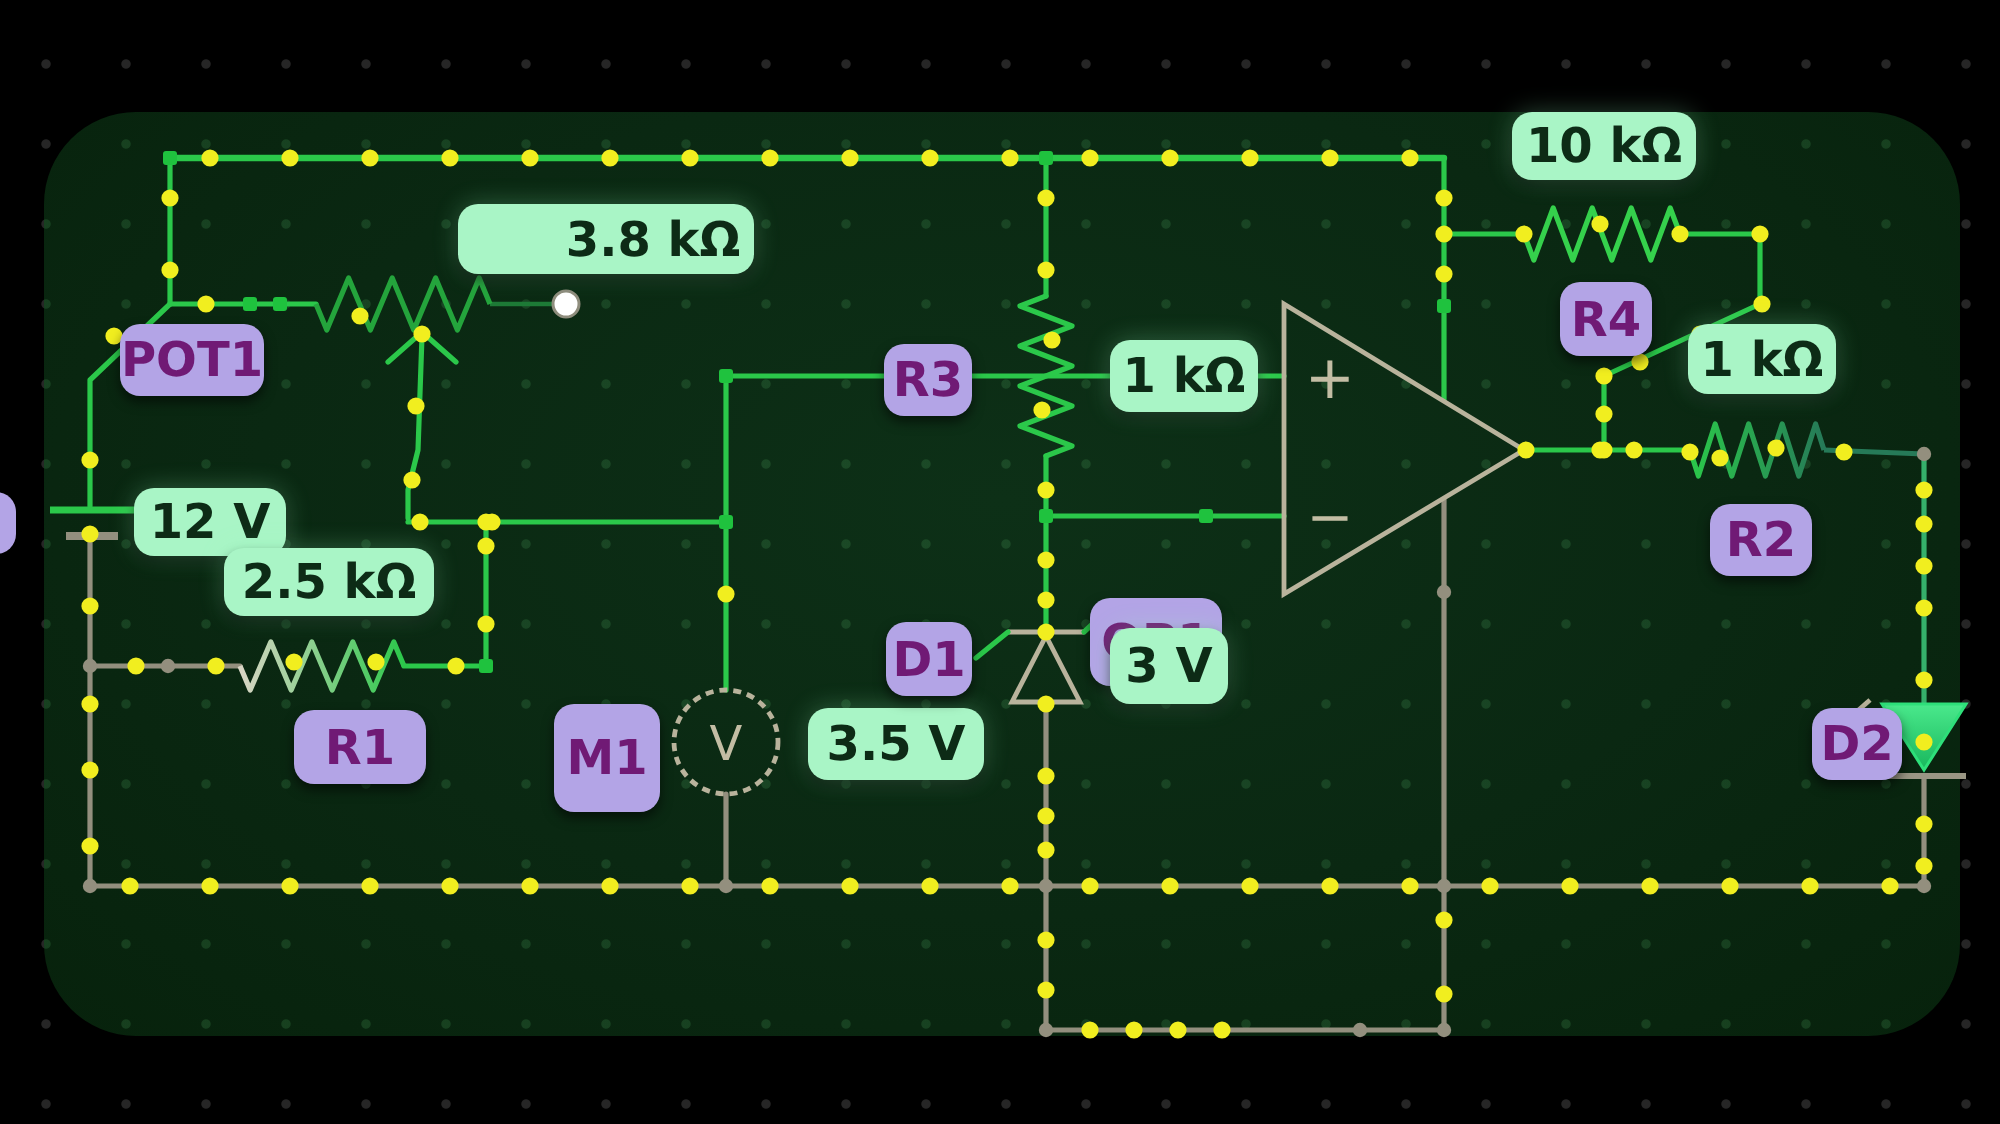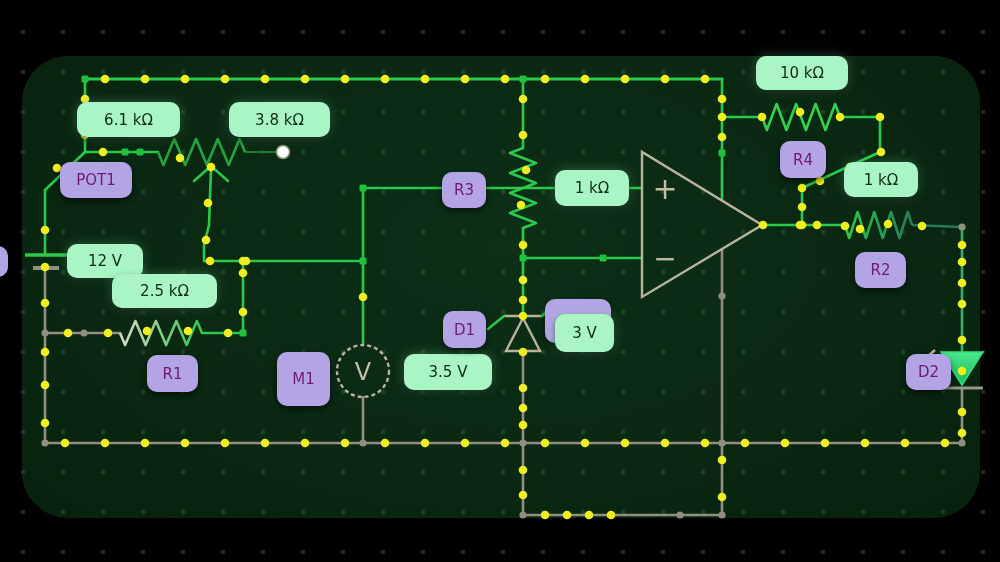--- a/index.html
+++ b/index.html
@@ -7,21 +7,21 @@
     background-image:radial-gradient(circle,#262626 2.1px,transparent 2.6px);
     background-size:40px 40px;background-position:3px 12px;
     font-family:"DejaVu Sans","Liberation Sans",sans-serif;}
   #canvas{position:absolute;left:22px;top:56px;width:958px;height:462px;border-radius:46px;
     background-color:#0a2812;
     background-image:radial-gradient(circle,rgba(90,190,110,0.18) 2.1px,transparent 2.6px),
       radial-gradient(ellipse at 50% 42%,#0d3017 0%,#0a2812 55%,#07220c 100%);
     background-size:40px 40px,100% 100%;background-position:-19px -4px,0 0;}
   svg#circuit{position:absolute;left:0;top:0;pointer-events:none;}
   .badge{position:absolute;display:flex;align-items:center;justify-content:center;
-    font-weight:normal;font-size:15px;border-radius:10px;white-space:nowrap;z-index:5;}
+    font-weight:bold;font-size:24px;border-radius:10px;white-space:nowrap;z-index:5;}
   .badge.green{background:#a9f5c6;color:#0d2b16;
     box-shadow:0 0 12px rgba(150,255,190,.28),0 3px 6px rgba(0,0,0,.55);}
   .badge.purple{background:#b3a4e6;color:#701a75;
     box-shadow:0 3px 6px rgba(0,0,0,.55);}
   
   .wg{stroke:#2bc84a;stroke-width:2.6;fill:none;stroke-linecap:round;stroke-linejoin:round;}
   .w3{stroke-width:3.2;}
   .wgr{stroke:#938f7e;stroke-width:2.6;fill:none;stroke-linecap:round;stroke-linejoin:round;}
   .wdg{stroke:#1d7a36;stroke-width:2.2;fill:none;}
   .wzpot{stroke:#24a43c;stroke-width:2.6;fill:none;stroke-linejoin:round;}
@@ -291,27 +291,26 @@
         <circle cx="722" cy="443" r="3.6" fill="#938f7e"></circle>
         <circle cx="722" cy="296" r="3.6" fill="#938f7e"></circle>
         <circle cx="680" cy="515" r="3.6" fill="#938f7e"></circle>
         <circle cx="722" cy="515" r="3.6" fill="#938f7e"></circle>
         <circle cx="523" cy="515" r="3.6" fill="#938f7e"></circle>
         <circle cx="962" cy="443" r="3.6" fill="#938f7e"></circle>
         <circle cx="962" cy="227" r="3.6" fill="#938f7e"></circle>
       </g>
   </svg>
 
-  <div class="badge green" style="left:77px;top:102px;width:103px;height:35px;">6.1 kΩ</div>
-  <div class="badge green" style="left:229px;top:102px;width:101px;height:35px;">3.8 kΩ</div>
+  <div class="badge green" style="left:229px;top:102px;width:101px;height:35px;padding-left:47px;">3.8 kΩ</div>
   <div class="badge purple" style="left:60px;top:162px;width:72px;height:36px;">POT1</div>
   <div class="badge purple" style="left:-32px;top:246px;width:40px;height:31px;"></div>
   <div class="badge green" style="left:67px;top:244px;width:76px;height:34px;">12 V</div>
   <div class="badge green" style="left:112px;top:274px;width:105px;height:34px;">2.5 kΩ</div>
-  <div class="badge purple" style="left:147px;top:355px;width:51px;height:37px;">R1</div>
+  <div class="badge purple" style="left:147px;top:355px;width:66px;height:37px;">R1</div>
   <div class="badge purple" style="left:277px;top:352px;width:53px;height:54px;">M1</div>
   <div class="badge green" style="left:404px;top:354px;width:88px;height:36px;">3.5 V</div>
   <div class="badge purple" style="left:443px;top:311px;width:43px;height:37px;">D1</div>
   <div class="badge purple" style="left:545px;top:299px;width:66px;height:44px;">OP1</div>
   <div class="badge green" style="left:555px;top:314px;width:59px;height:38px;z-index:6;">3 V</div>
   <div class="badge purple" style="left:442px;top:172px;width:44px;height:36px;z-index:3;">R3</div>
   <div class="badge green" style="left:555px;top:170px;width:74px;height:36px;z-index:3;">1 kΩ</div>
   <div class="badge green" style="left:756px;top:56px;width:92px;height:34px;">10 kΩ</div>
   <div class="badge purple" style="left:780px;top:141px;width:46px;height:37px;z-index:3;">R4</div>
   <div class="badge green" style="left:844px;top:162px;width:74px;height:35px;z-index:3;">1 kΩ</div>

